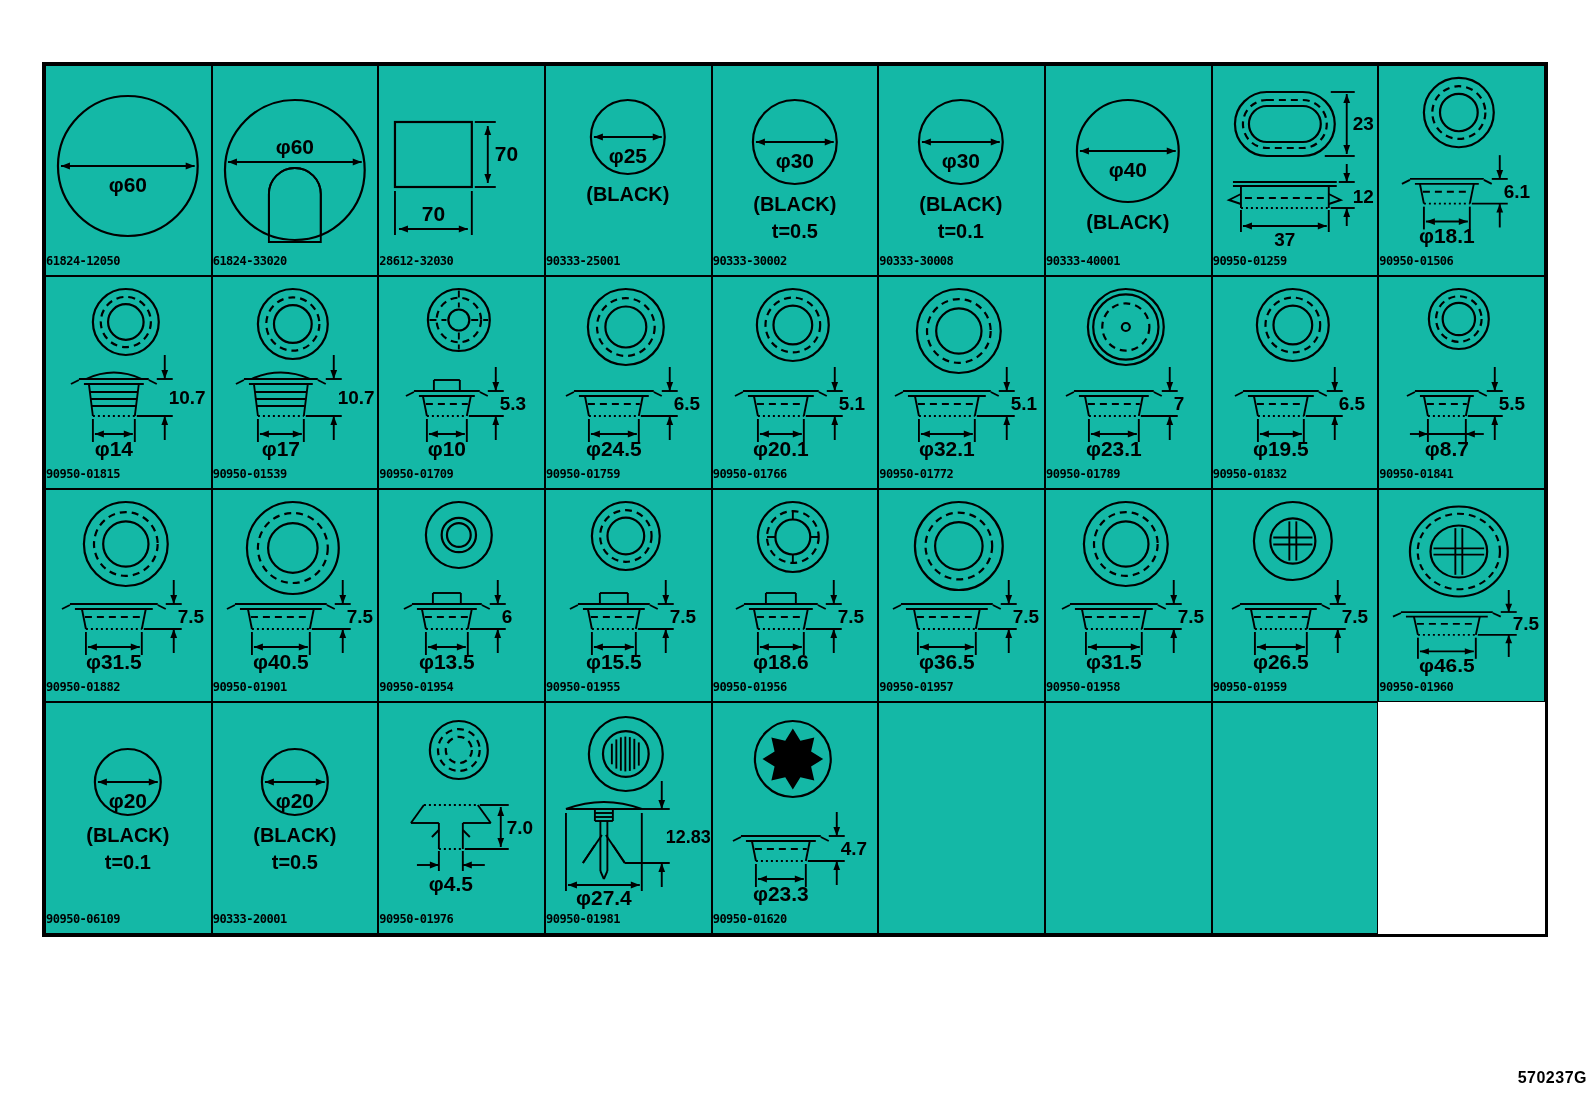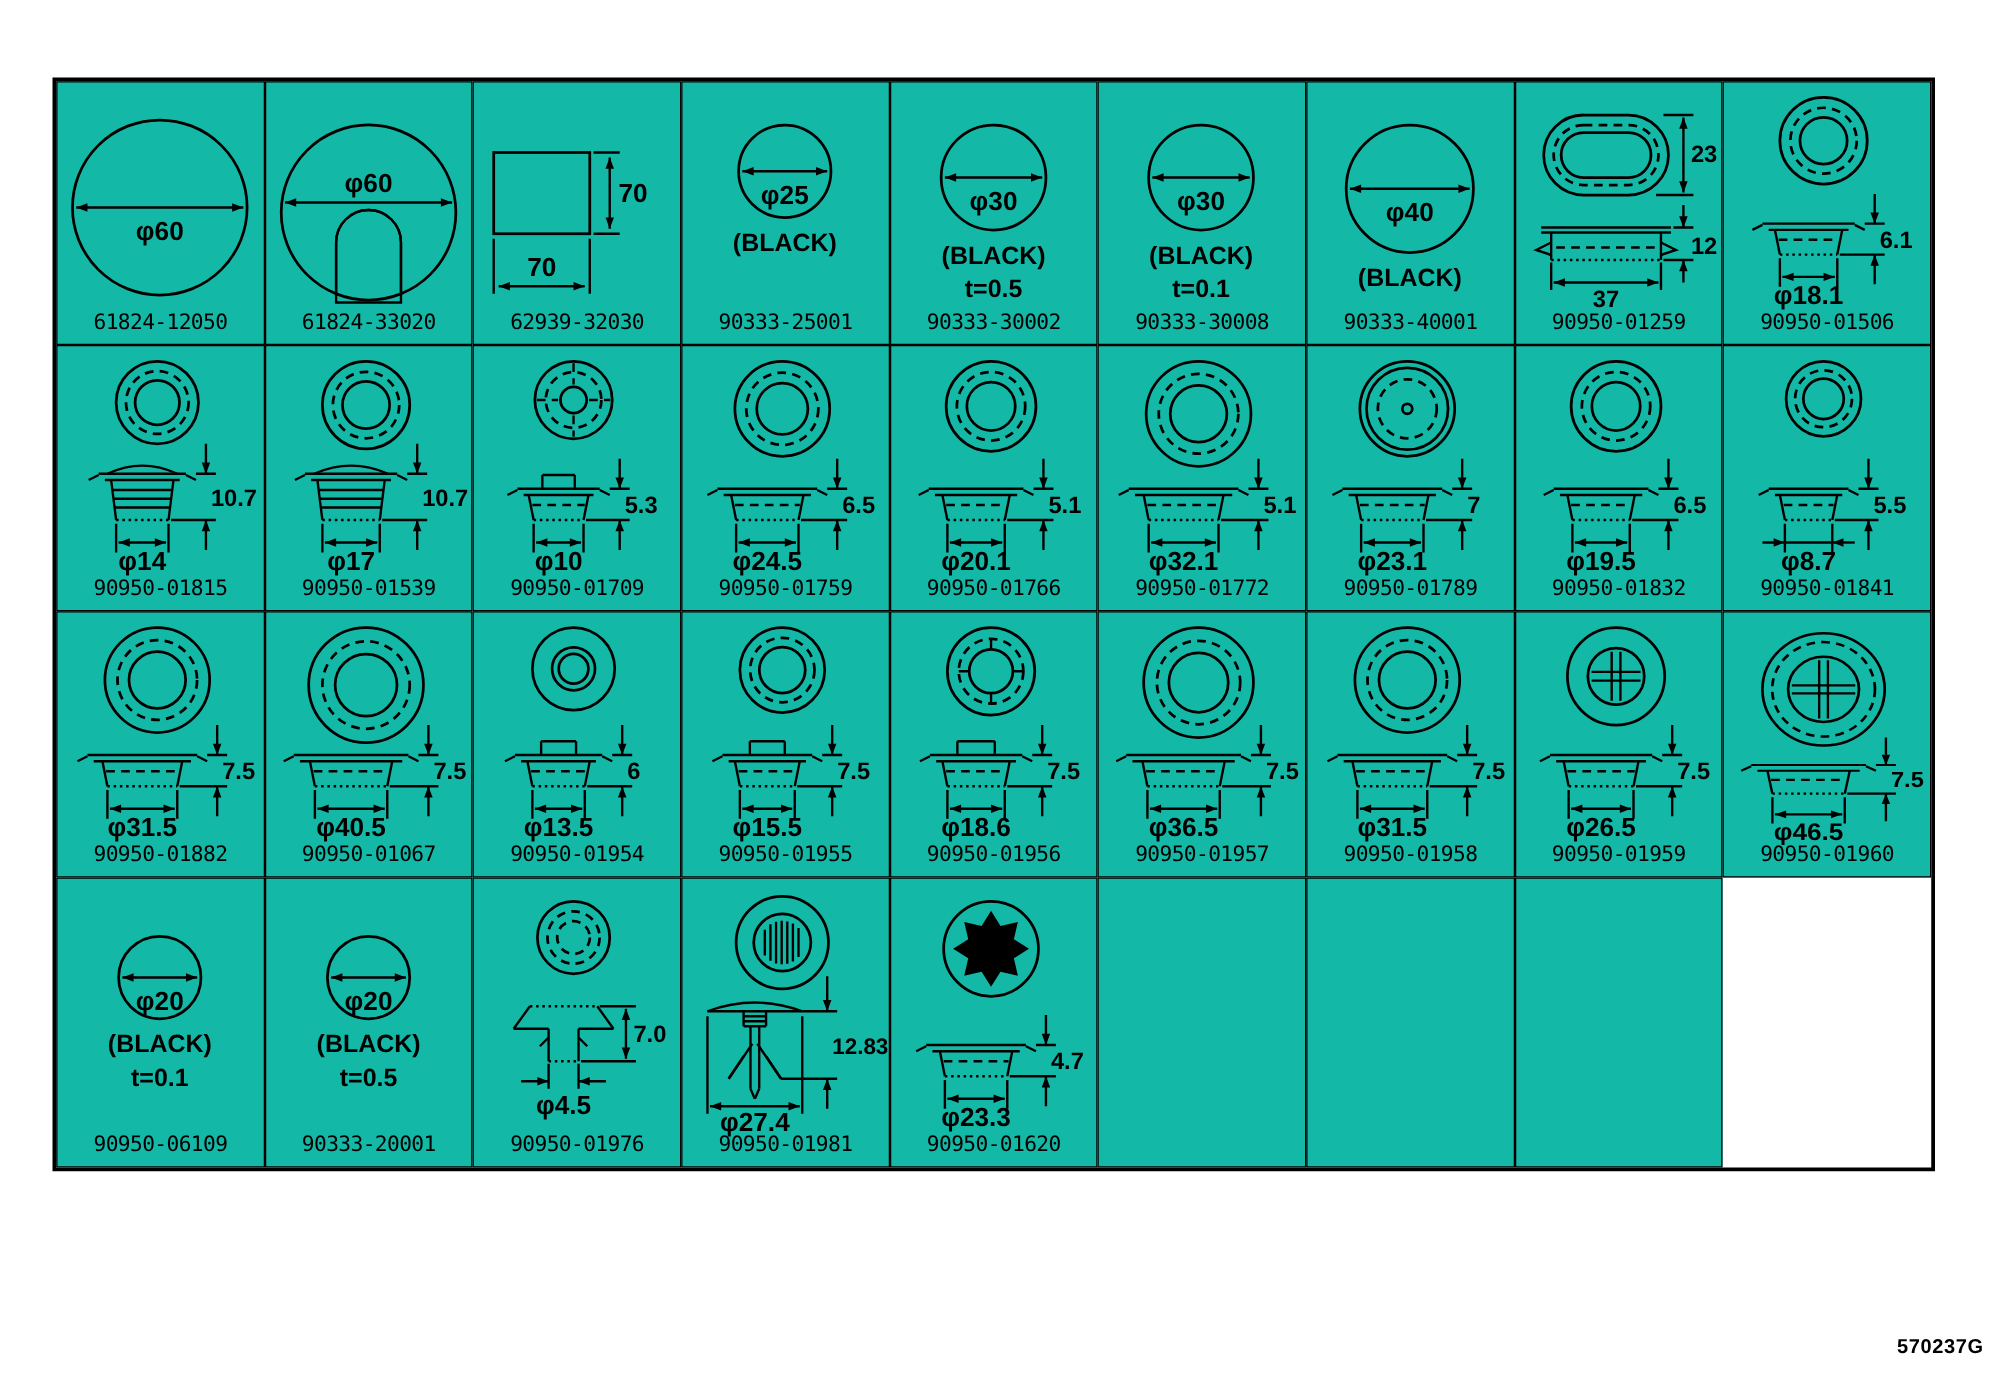--- a/index.html
+++ b/index.html
@@ -6,22 +6,22 @@
   html,body{width:1592px;height:1099px;background:#fff;position:relative;overflow:hidden;
     font-family:"Liberation Sans",sans-serif;color:#000}
   .table{position:absolute;left:42px;top:62px;width:1506px;height:875px;border:3px solid #000;
     display:grid;grid-template-columns:repeat(9,1fr);grid-template-rows:211px 213px 213px 232px;background:#fff}
   .cell{border:1px solid #000;position:relative;background:#14b8a6}
   .cell svg{position:absolute;inset:0;width:100%;height:100%;display:block}
   svg line,svg path,svg polyline{stroke:#000;fill:none;stroke-width:1.9}
   svg circle,svg rect,svg ellipse{stroke:#000;fill:none;stroke-width:2.2}
   svg polygon{fill:#000;stroke:none}
   svg text{fill:#000;stroke:none;font-weight:bold;font-family:"Liberation Sans",sans-serif}
-  .part{position:absolute;bottom:7px;left:0;right:0;text-align:center;
-    font-family:"DejaVu Sans Mono",monospace;font-weight:normal;font-size:17px;letter-spacing:-0.5px}
+  .part{position:absolute;bottom:7px;left:0;right:0;
+    font-family:"DejaVu Sans Mono",monospace;font-weight:bold;font-size:12px;letter-spacing:-0.5px}
   .code{position:absolute;top:1069px;right:5px;font-size:16px;font-weight:bold;letter-spacing:0.5px}
 </style>
 </head>
 <body>
 
 <div class="table">
     <div class="cell">
       <svg viewBox="0 0 165 209" preserveAspectRatio="none">
         <circle cx="82" cy="100" r="70.0"></circle>
         <line x1="15" y1="100" x2="149" y2="100" stroke-width="1.4"></line>
@@ -52,21 +52,21 @@
         <polygon points="109,60 105.6,69 112.4,69"></polygon>
         <polygon points="109,117 105.6,108 112.4,108"></polygon>
         <text x="116" y="95.5" font-size="21" text-anchor="start">70</text>
         <line x1="16" y1="125" x2="16" y2="169" stroke-width="1.4"></line>
         <line x1="93" y1="125" x2="93" y2="169" stroke-width="1.4"></line>
         <line x1="20" y1="163" x2="89" y2="163" stroke-width="1.4"></line>
         <polygon points="20,163 29,159.6 29,166.4"></polygon>
         <polygon points="89,163 80,159.6 80,166.4"></polygon>
         <text x="54.5" y="155" font-size="21" text-anchor="middle">70</text>
       </svg>
-      <div class="part">62939-32030</div>
+      <div class="part">28612-32030</div>
     </div>
     <div class="cell">
       <svg viewBox="0 0 165 209" preserveAspectRatio="none">
         <circle cx="82" cy="71" r="37.0"></circle>
         <line x1="48" y1="71" x2="116" y2="71" stroke-width="1.4"></line>
         <polygon points="48,71 57,67.6 57,74.4"></polygon>
         <polygon points="116,71 107,67.6 107,74.4"></polygon>
         <text x="82" y="97" font-size="21" text-anchor="middle">φ25</text>
         <text x="82" y="135" font-size="20" text-anchor="middle">(BLACK)</text>
       </svg>
@@ -497,21 +497,21 @@
         <line x1="130" y1="163" x2="130" y2="139" stroke-width="1.4"></line>
         <polygon points="130,139 126.6,148 133.4,148"></polygon>
         <text x="134" y="133.5" font-size="19" text-anchor="start">7.5</text>
         <line x1="39" y1="142" x2="39" y2="165" stroke-width="1.4"></line>
         <line x1="97" y1="142" x2="97" y2="165" stroke-width="1.4"></line>
         <line x1="41" y1="157" x2="95" y2="157" stroke-width="1.4"></line>
         <polygon points="41,157 50,153.6 50,160.4"></polygon>
         <polygon points="95,157 86,153.6 86,160.4"></polygon>
         <text x="68" y="179" font-size="21" text-anchor="middle">φ40.5</text>
       </svg>
-      <div class="part">90950-01067</div>
+      <div class="part">90950-01901</div>
     </div>
     <div class="cell">
       <svg viewBox="0 0 165 211" preserveAspectRatio="none">
         <circle cx="80" cy="45" r="33.0"></circle>
         <circle cx="80" cy="45" r="17.2"></circle>
         <circle cx="80" cy="45" r="11.9"></circle>
         <line x1="33" y1="114" x2="103" y2="114"></line>
         <line x1="38" y1="119" x2="98" y2="119"></line>
         <line x1="33" y1="115" x2="25" y2="119"></line>
         <line x1="103" y1="115" x2="111" y2="119"></line>

